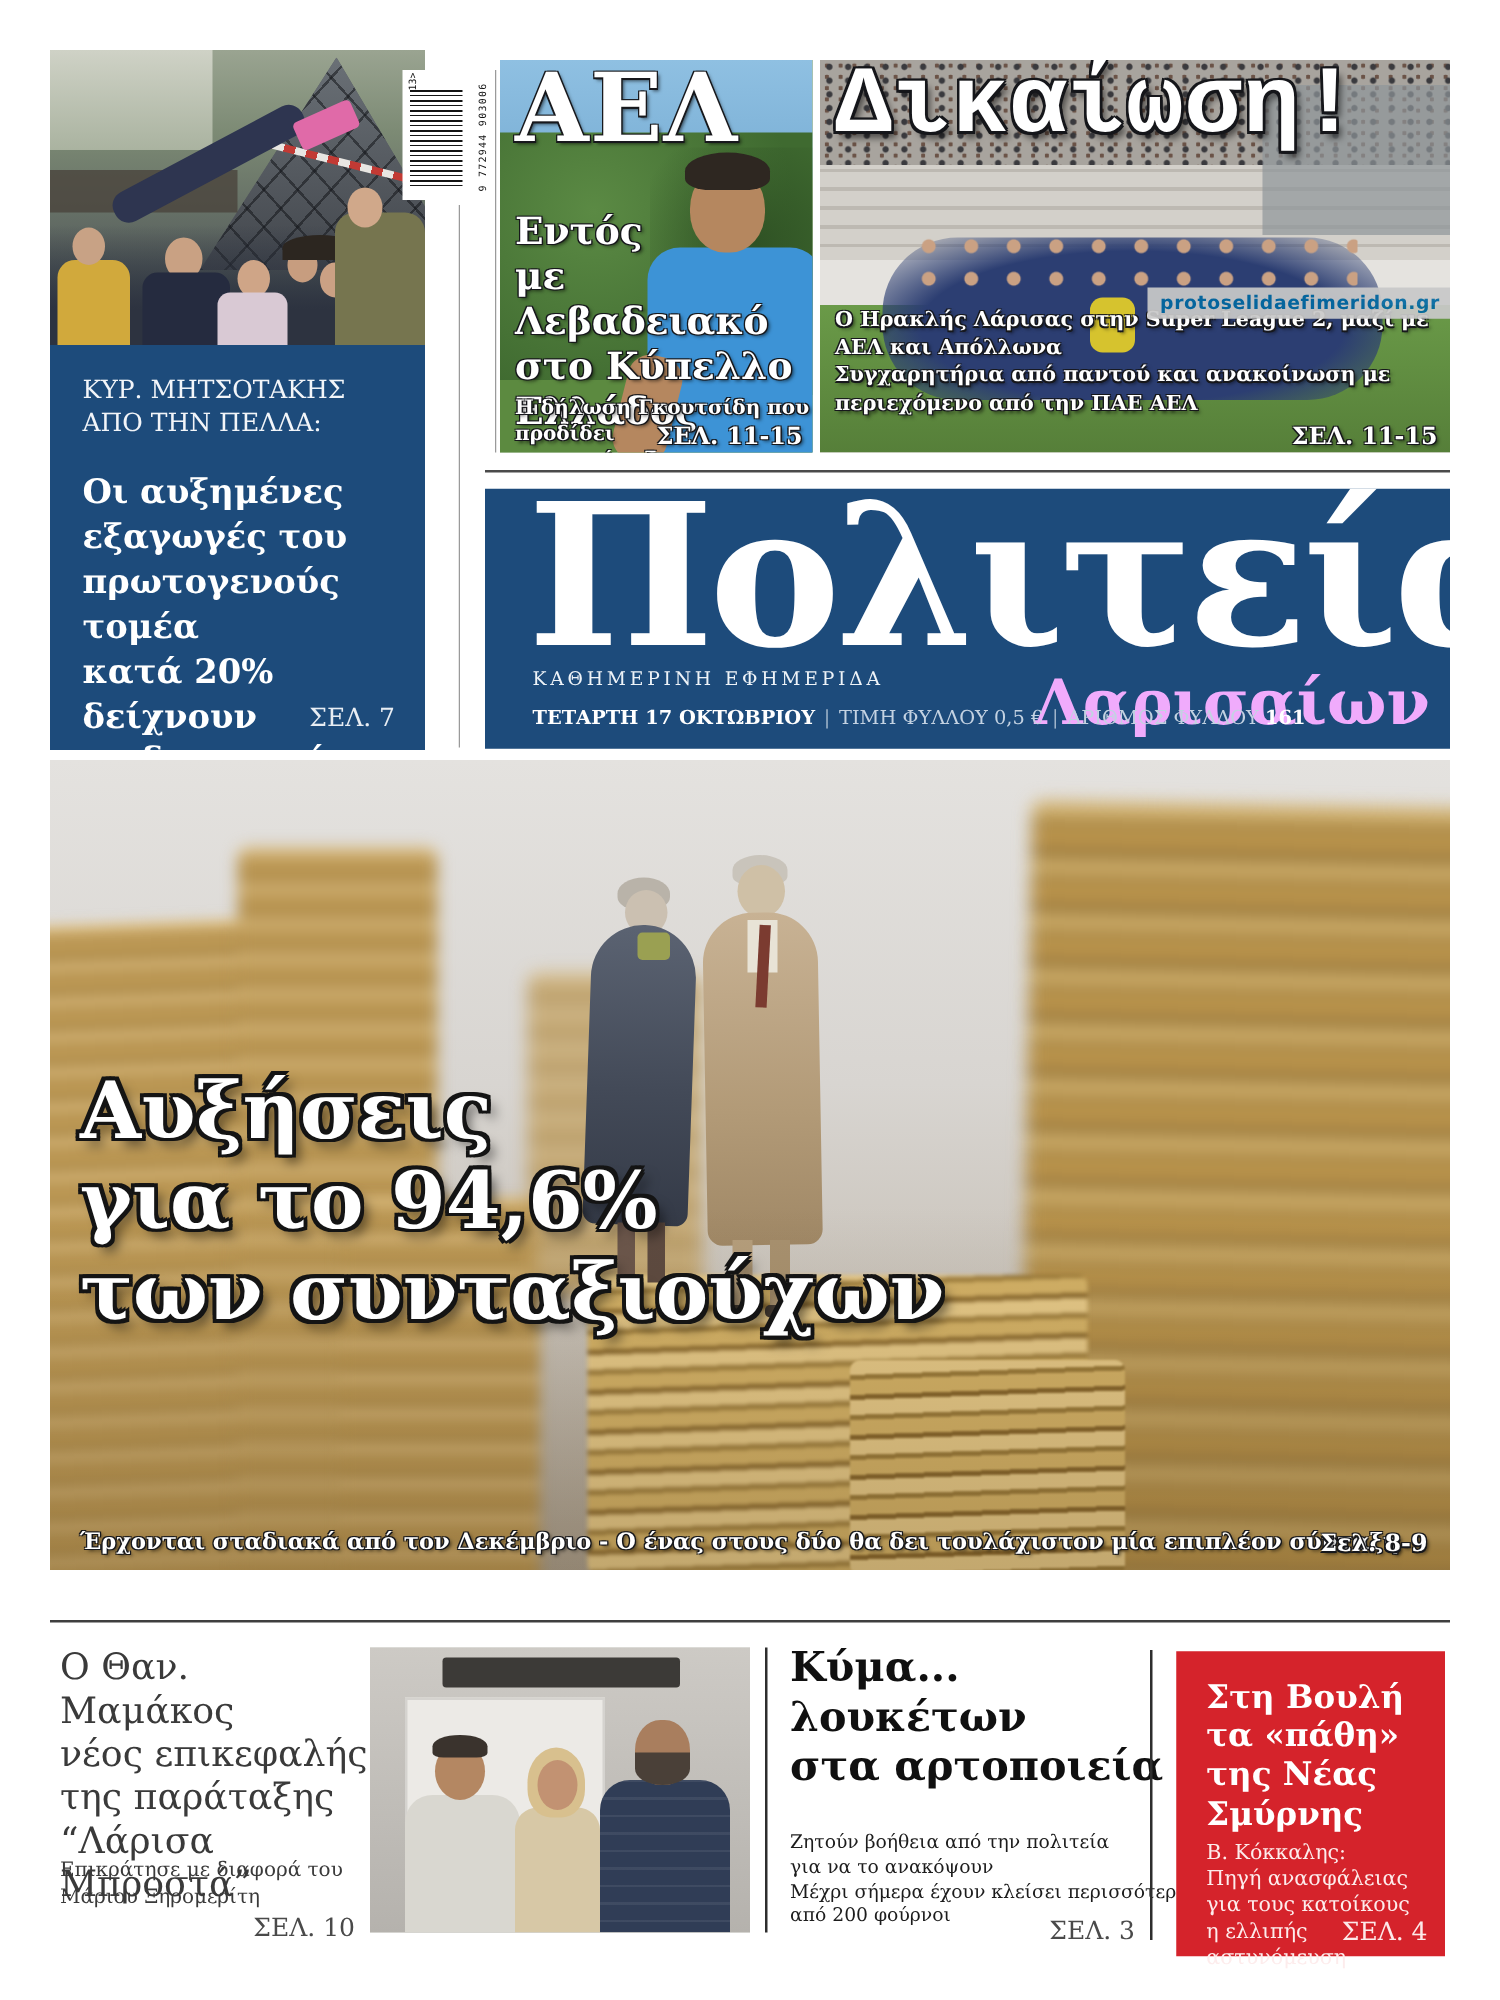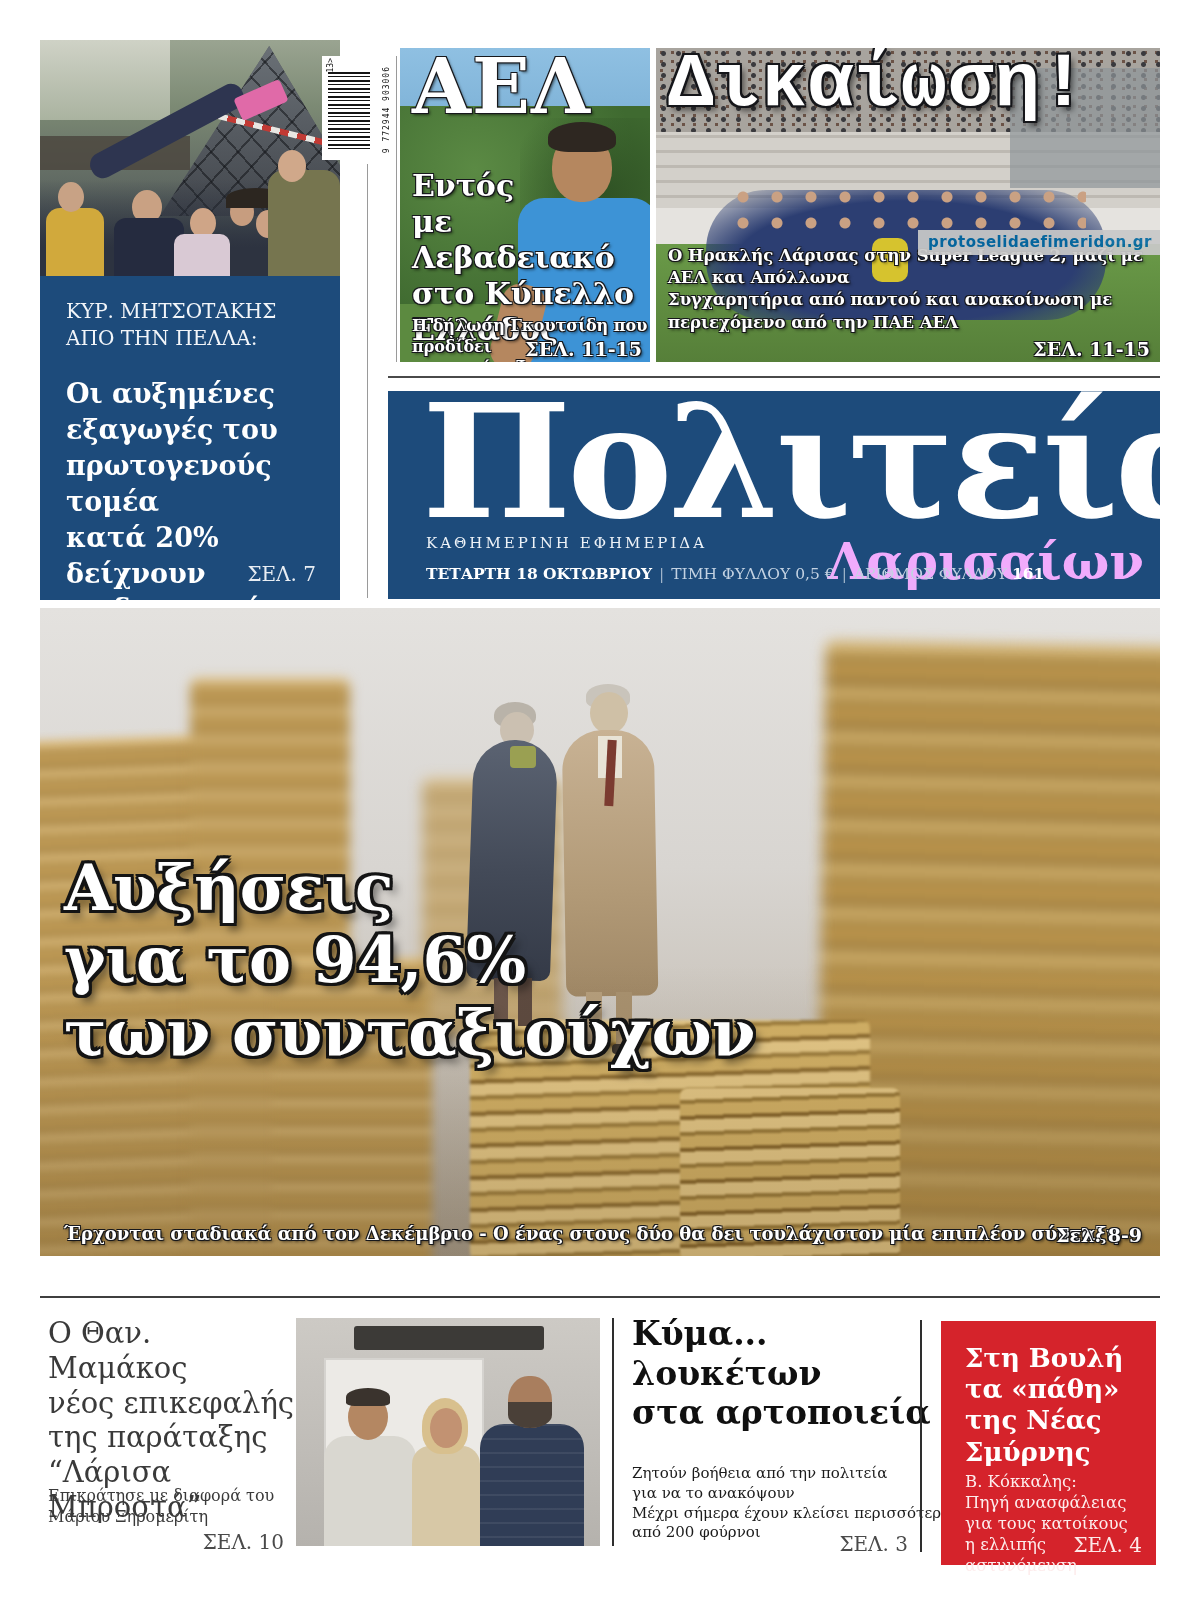--- a/index.html
+++ b/index.html
@@ -173,21 +173,21 @@
 Συγχαρητήρια από παντού και ανακοίνωση με περιεχόμενο από την ΠΑΕ ΑΕΛ</div>
     <div class="pr-ref o1">ΣΕΛ. 11-15</div>
     <div class="watermark">protoselidaefimeridon.gr</div>
   </div>
 
   <div class="masthead">
     <div class="mh-title">Πολιτεία</div>
     <div class="mh-sub">Λαρισαίων</div>
     <div class="mh-tag">ΚΑΘΗΜΕΡΙΝΗ ΕΦΗΜΕΡΙΔΑ</div>
     <div class="mh-date">
-      <span class="b">ΤΕΤΑΡΤΗ 18 ΟΚΤΩΒΡΙΟΥ</span><span class="sep">|</span><span>ΤΙΜΗ ΦΥΛΛΟΥ 0,5 €</span><span class="sep">|</span><span>ΑΡΙΘΜΟΣ ΦΥΛΛΟΥ</span> <span class="b">161</span>
+      <span class="b">ΤΕΤΑΡΤΗ 17 ΟΚΤΩΒΡΙΟΥ</span><span class="sep">|</span><span>ΤΙΜΗ ΦΥΛΛΟΥ 0,5 €</span><span class="sep">|</span><span>ΑΡΙΘΜΟΣ ΦΥΛΛΟΥ</span> <span class="b">161</span>
     </div>
   </div>
 
   <div class="photo photo-lead">
     <div class="coins cs-a" style="left:-20px;top:130px;width:210px;height:540px;filter:blur(5px);transform:rotate(-2deg);"></div>
     <div class="coins cs-a" style="left:150px;top:70px;width:160px;height:600px;filter:blur(6px);"></div>
     <div class="coins cs-a" style="left:232px;top:350px;width:160px;height:320px;filter:blur(5px);"></div>
     <div class="coins cs-a" style="left:382px;top:170px;width:140px;height:260px;filter:blur(7px);opacity:.75;"></div>
     <div class="coins cs-b" style="left:780px;top:36px;width:380px;height:640px;filter:blur(7px);transform:rotate(1deg);"></div>
     <div class="coins cs-c" style="left:430px;top:412px;width:400px;height:240px;filter:blur(1.5px);"></div>

